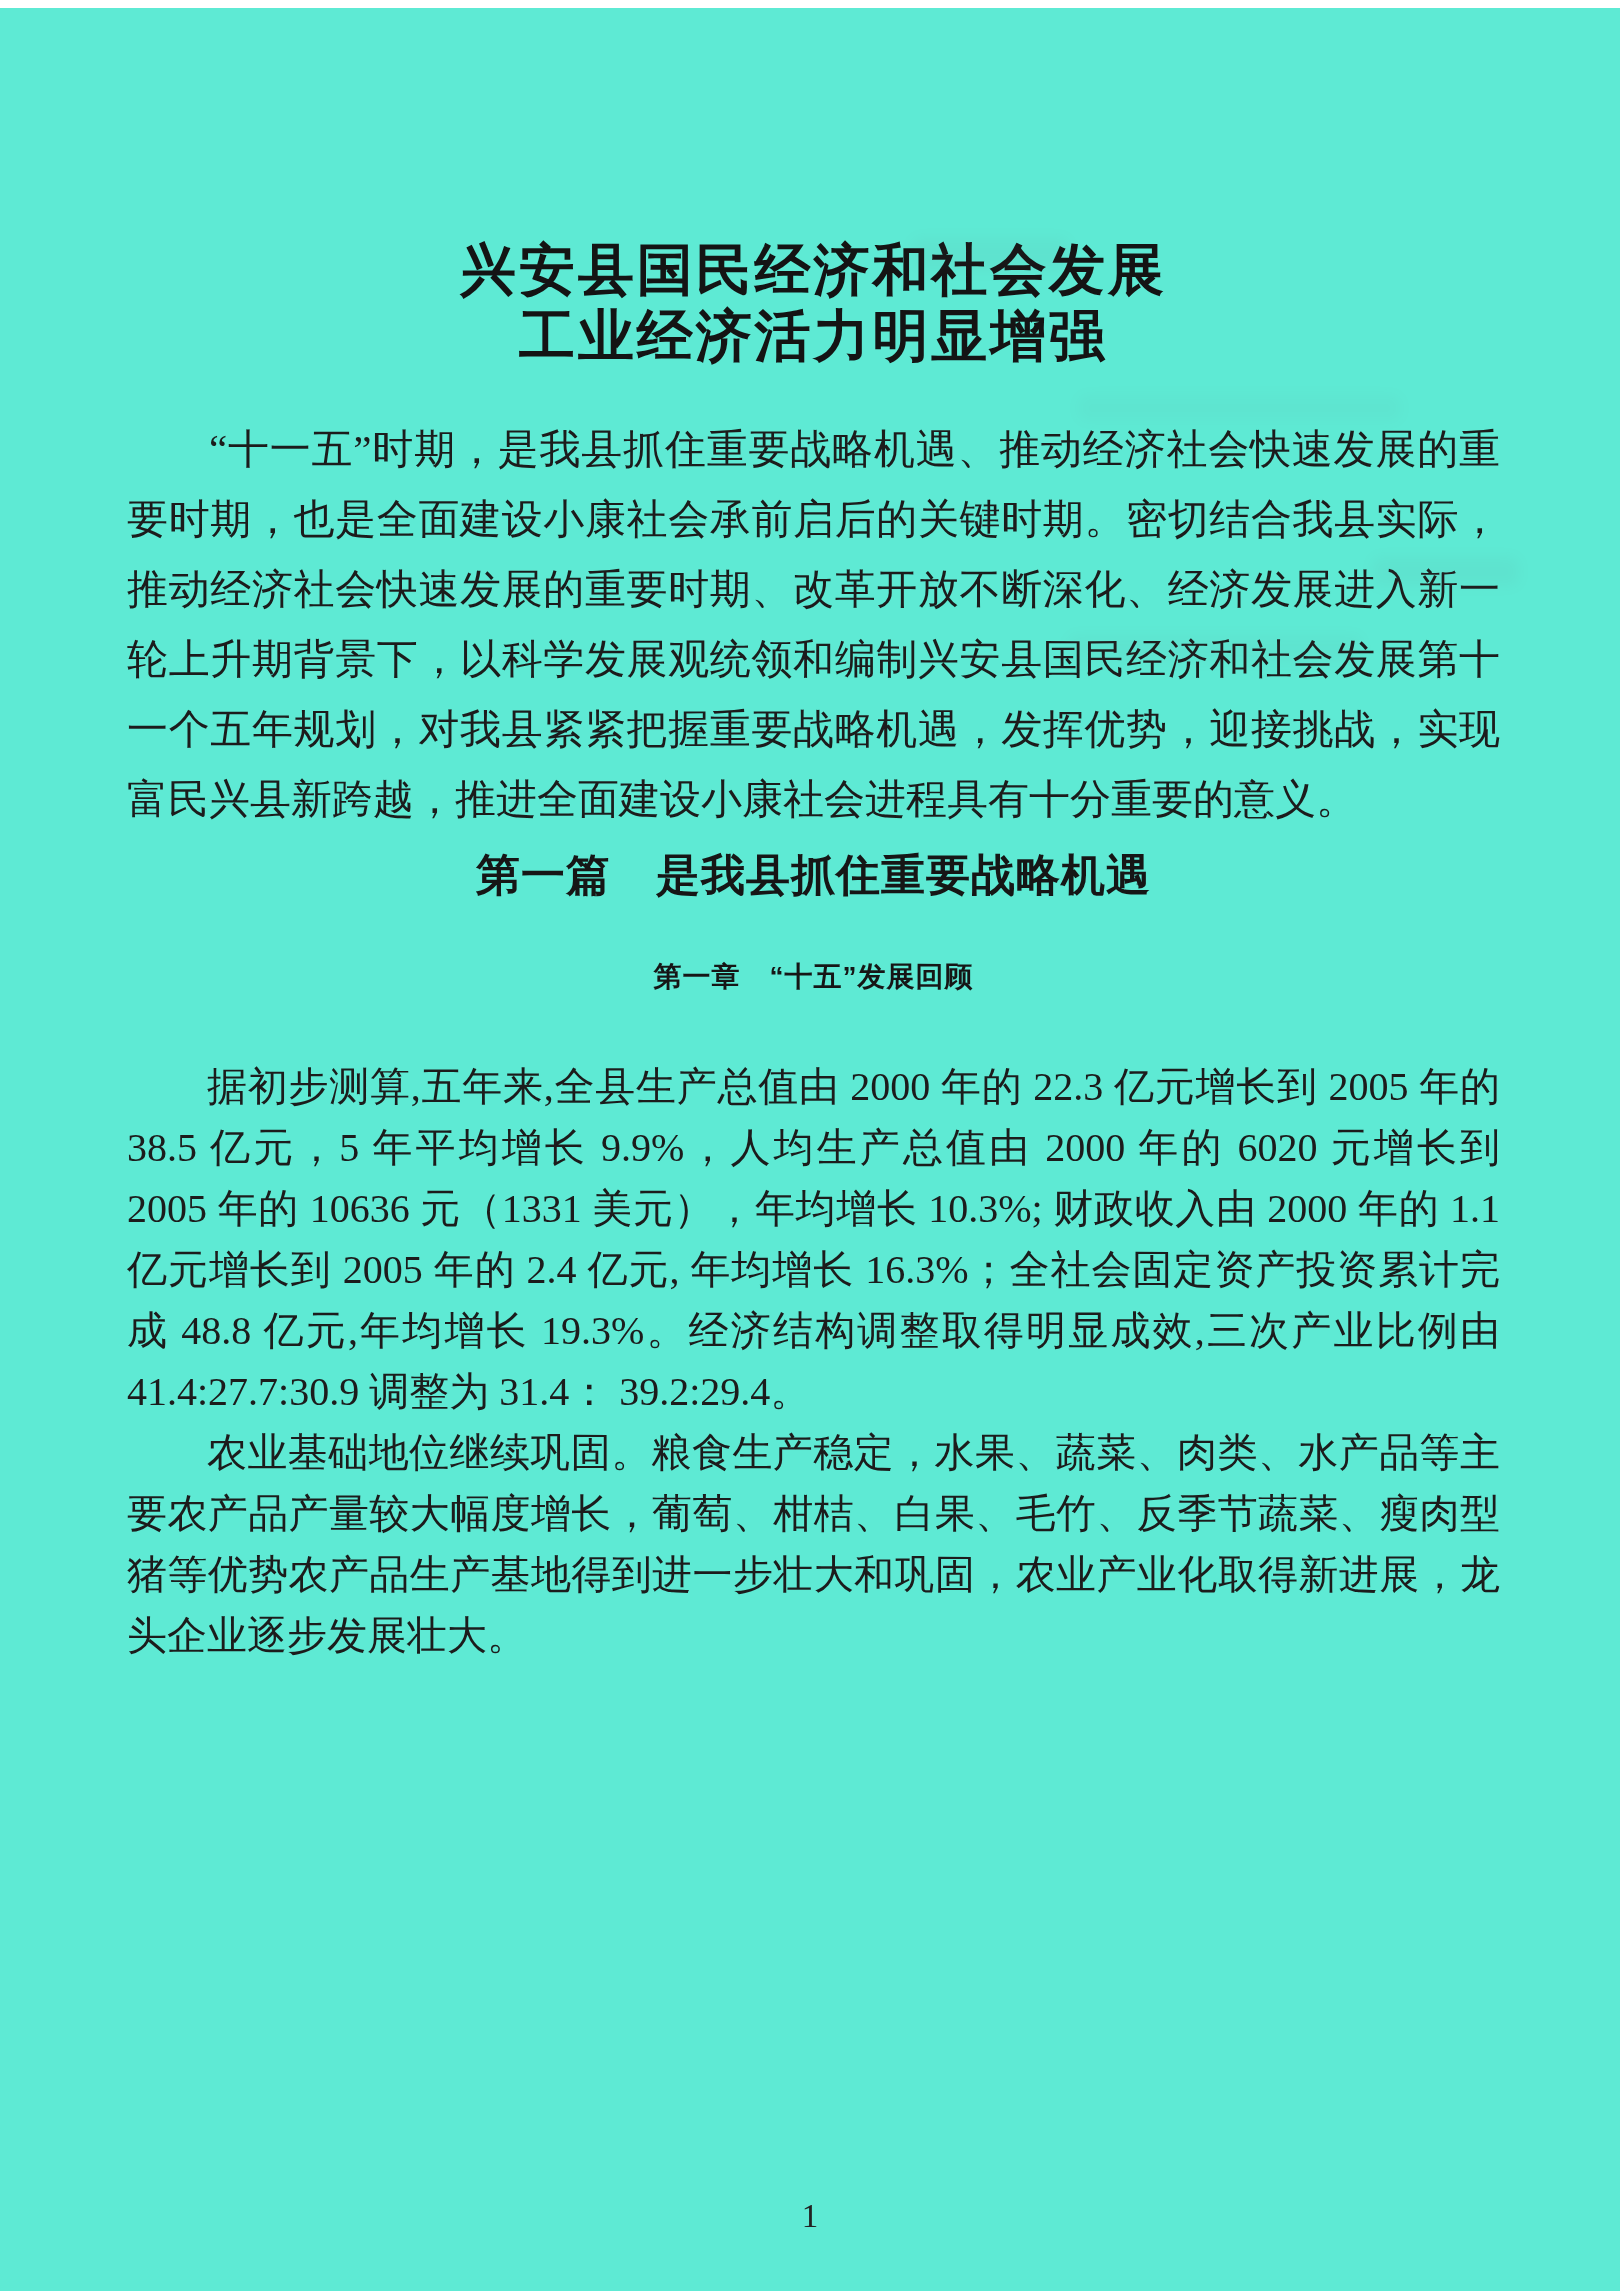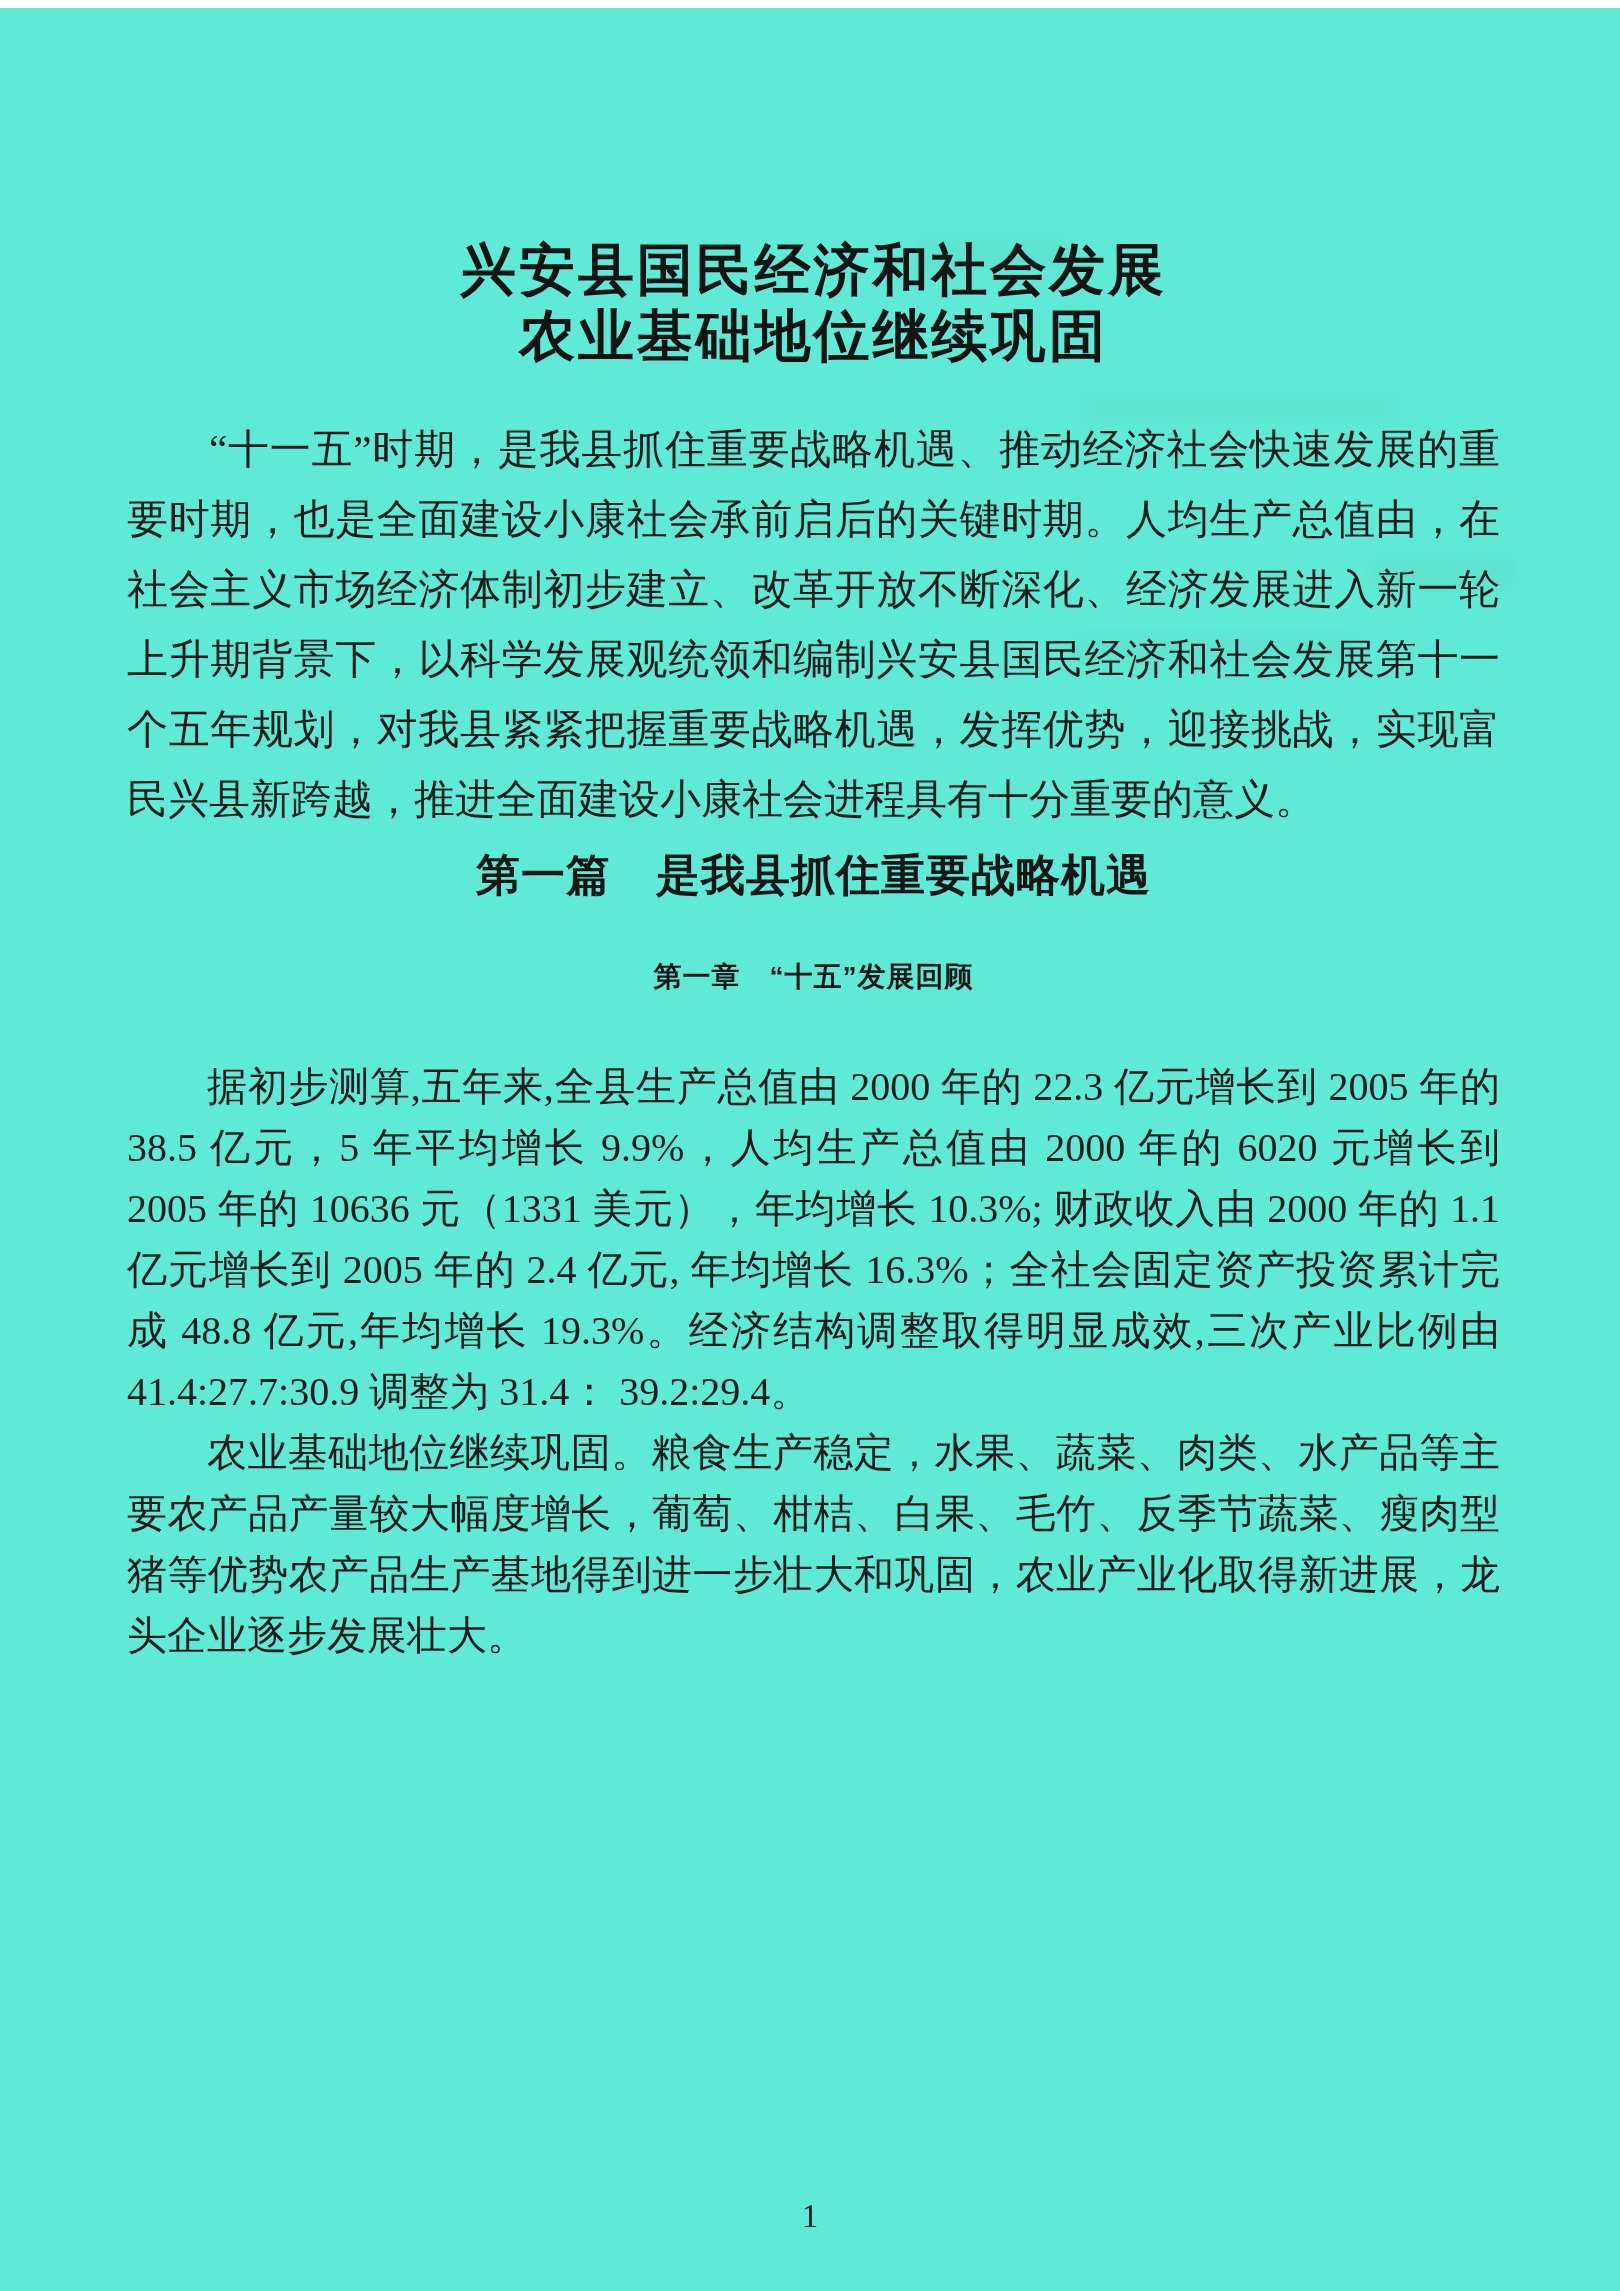--- a/index.html
+++ b/index.html
@@ -99,24 +99,24 @@
 
   <div class="bleed bleed-1"></div>
   <div class="bleed bleed-2"></div>
   <div class="bleed bleed-3"></div>
   <div class="bleed bleed-4"></div>
 
   <div class="content">
 
     <h1 class="doc-title">
       <span class="title-line">兴安县国民经济和社会发展</span>
-      <span class="title-line">农业基础地位继续巩固</span>
+      <span class="title-line">工业经济活力明显增强</span>
     </h1>
 
-    <p class="body-para intro-para">“十一五”时期，是我县抓住重要战略机遇、推动经济社会快速发展的重要时期，也是全面建设小康社会承前启后的关键时期。人均生产总值由，在社会主义市场经济体制初步建立、改革开放不断深化、经济发展进入新一轮上升期背景下，以科学发展观统领和编制兴安县国民经济和社会发展第十一个五年规划，对我县紧紧把握重要战略机遇，发挥优势，迎接挑战，实现富民兴县新跨越，推进全面建设小康社会进程具有十分重要的意义。</p>
+    <p class="body-para intro-para">“十一五”时期，是我县抓住重要战略机遇、推动经济社会快速发展的重要时期，也是全面建设小康社会承前启后的关键时期。密切结合我县实际，推动经济社会快速发展的重要时期、改革开放不断深化、经济发展进入新一轮上升期背景下，以科学发展观统领和编制兴安县国民经济和社会发展第十一个五年规划，对我县紧紧把握重要战略机遇，发挥优势，迎接挑战，实现富民兴县新跨越，推进全面建设小康社会进程具有十分重要的意义。</p>
 
     <h2 class="part-heading">第一篇　是我县抓住重要战略机遇</h2>
 
     <h3 class="chapter-heading">第一章　“十五”发展回顾</h3>
 
 
     <p class="body-para dense-para">据初步测算,五年来,全县生产总值由 2000 年的 22.3 亿元增长到 2005 年的 38.5 亿元，5 年平均增长 9.9%，人均生产总值由 2000 年的 6020 元增长到 2005 年的 10636 元（1331 美元），年均增长 10.3%; 财政收入由 2000 年的 1.1 亿元增长到 2005 年的 2.4 亿元, 年均增长 16.3%；全社会固定资产投资累计完成 48.8 亿元,年均增长 19.3%。经济结构调整取得明显成效,三次产业比例由 41.4:27.7:30.9 调整为 31.4： 39.2:29.4。</p>
 
     <p class="body-para dense-para">农业基础地位继续巩固。粮食生产稳定，水果、蔬菜、肉类、水产品等主要农产品产量较大幅度增长，葡萄、柑桔、白果、毛竹、反季节蔬菜、瘦肉型猪等优势农产品生产基地得到进一步壮大和巩固，农业产业化取得新进展，龙头企业逐步发展壮大。</p>
 

